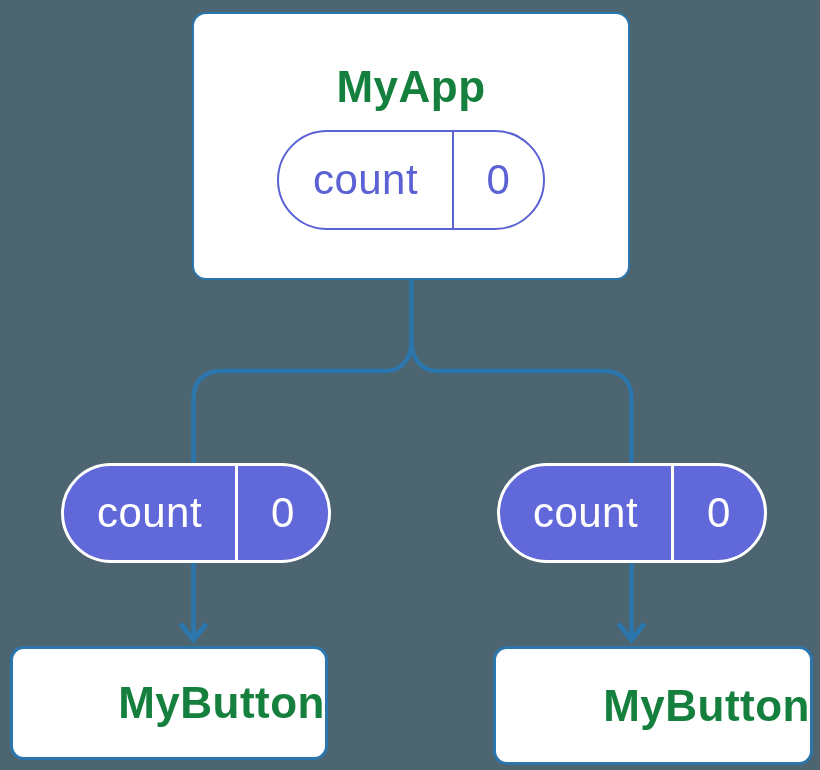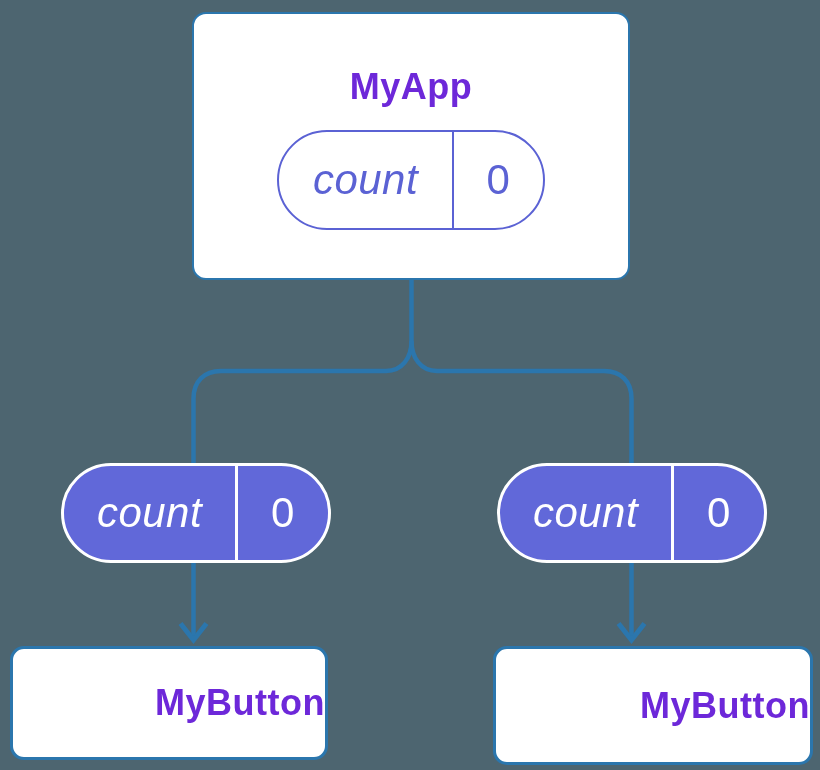--- a/index.html
+++ b/index.html
@@ -38,22 +38,22 @@
   }
   .node-leaf {
     border-width: 3px;
     display: flex;
     align-items: center;
     justify-content: flex-end;
   }
   .node-leaf-left  { left: 10px;  top: 646px; width: 318px; height: 114px; }
   .node-leaf-right { left: 493px; top: 646px; width: 320px; height: 119px; }
   .node-title {
-    color: #6d28d9;
-    font-size: 36px;
+    color: #15803d;
+    font-size: 44px;
     font-weight: 600;
     letter-spacing: 0.5px;
   }
   .root-title {
     position: absolute;
     left: 0;
     right: 0;
     top: 47px;
     height: 52px;
     line-height: 52px;
@@ -84,21 +84,20 @@
     border-radius: 50px;
     background: #6168d9;
     color: #ffffff;
   }
   .pill-prop-left  { left: 61px;  top: 463px; }
   .pill-prop-right { left: 497px; top: 463px; }
   .pill-name {
     display: flex;
     align-items: center;
     justify-content: center;
-    font-style: italic;
   }
   .pill-state .pill-name { width: 173px; }
   .pill-prop  .pill-name { width: 171px; }
   .pill-divider {
     width: 0;
     align-self: stretch;
   }
   .pill-state .pill-divider { border-left: 2px solid #5b62d4; }
   .pill-prop  .pill-divider { border-left: 3px solid #ffffff; }
   .pill-value {

